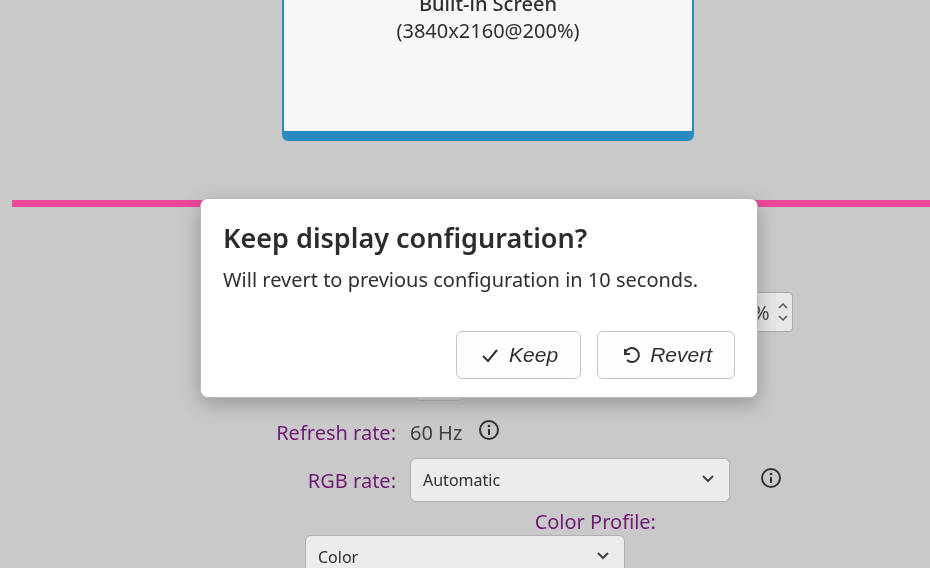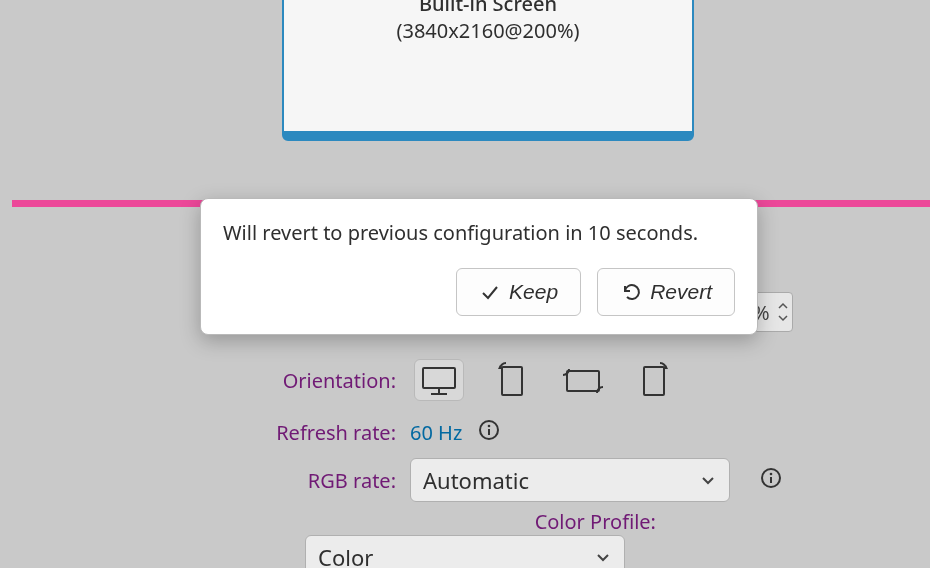--- a/index.html
+++ b/index.html
@@ -102,42 +102,42 @@
     }
     .orient-btn.selected {
       background: #d8d8d8;
       border: 1px solid #b9b9b9;
     }
     .orient-btn svg { display: block; }
 
     
     .refresh-val {
       font-size: 20px;
-      color: #0369a1;
+      color: #404040;
     }
     .info-btn {
       display: inline-flex;
       align-items: center;
       justify-content: center;
       width: 30px;
       height: 30px;
     }
 
     
     .combo {
       display: inline-flex;
       align-items: center;
       justify-content: space-between;
       width: 320px;
       height: 44px;
       background: #ececec;
       border: 1px solid #b0b0b0;
       border-radius: 6px;
       padding: 0 12px;
-      font-size: 22px;
+      font-size: 16px;
       color: #2f2f2f;
     }
     .combo .chev { margin-left: auto; }
 
     
     .dialog {
       position: absolute;
       left: 200px;
       top: 198px;
       width: 558px;
@@ -150,21 +150,21 @@
     }
     .dialog-title {
       font-size: 27px;
       font-weight: 600;
       color: #2c2c2c;
       margin-bottom: 10px;
     }
     .dialog-msg {
       font-size: 20px;
       color: #2f2f2f;
-      margin-bottom: 22px;
+      margin-bottom: 38px;
     }
     .dialog-buttons {
       display: flex;
       gap: 16px;
       justify-content: flex-end;
     }
     .dlg-btn {
       display: inline-flex;
       align-items: center;
       gap: 8px;
@@ -317,20 +317,21 @@
               <path d="M4 7 L9 12 L14 7" fill="none" stroke="#444" stroke-width="2"></path>
             </svg>
         </span>
       </div>
     </div>
   </div>
 
 </div>
 
 <div class="dialog">
+  <div class="dialog-title">Keep display configuration?</div>
   <div class="dialog-msg">Will revert to previous configuration in 10 seconds.</div>
   <div class="dialog-buttons">
     <button class="dlg-btn">
       <span>
         <svg width="22" height="22" viewBox="0 0 22 22">
             <path d="M4 12 L9 17 L18 6" fill="none" stroke="#333" stroke-width="2"></path>
           </svg>
       </span>
       <span>Keep</span>
     </button>

